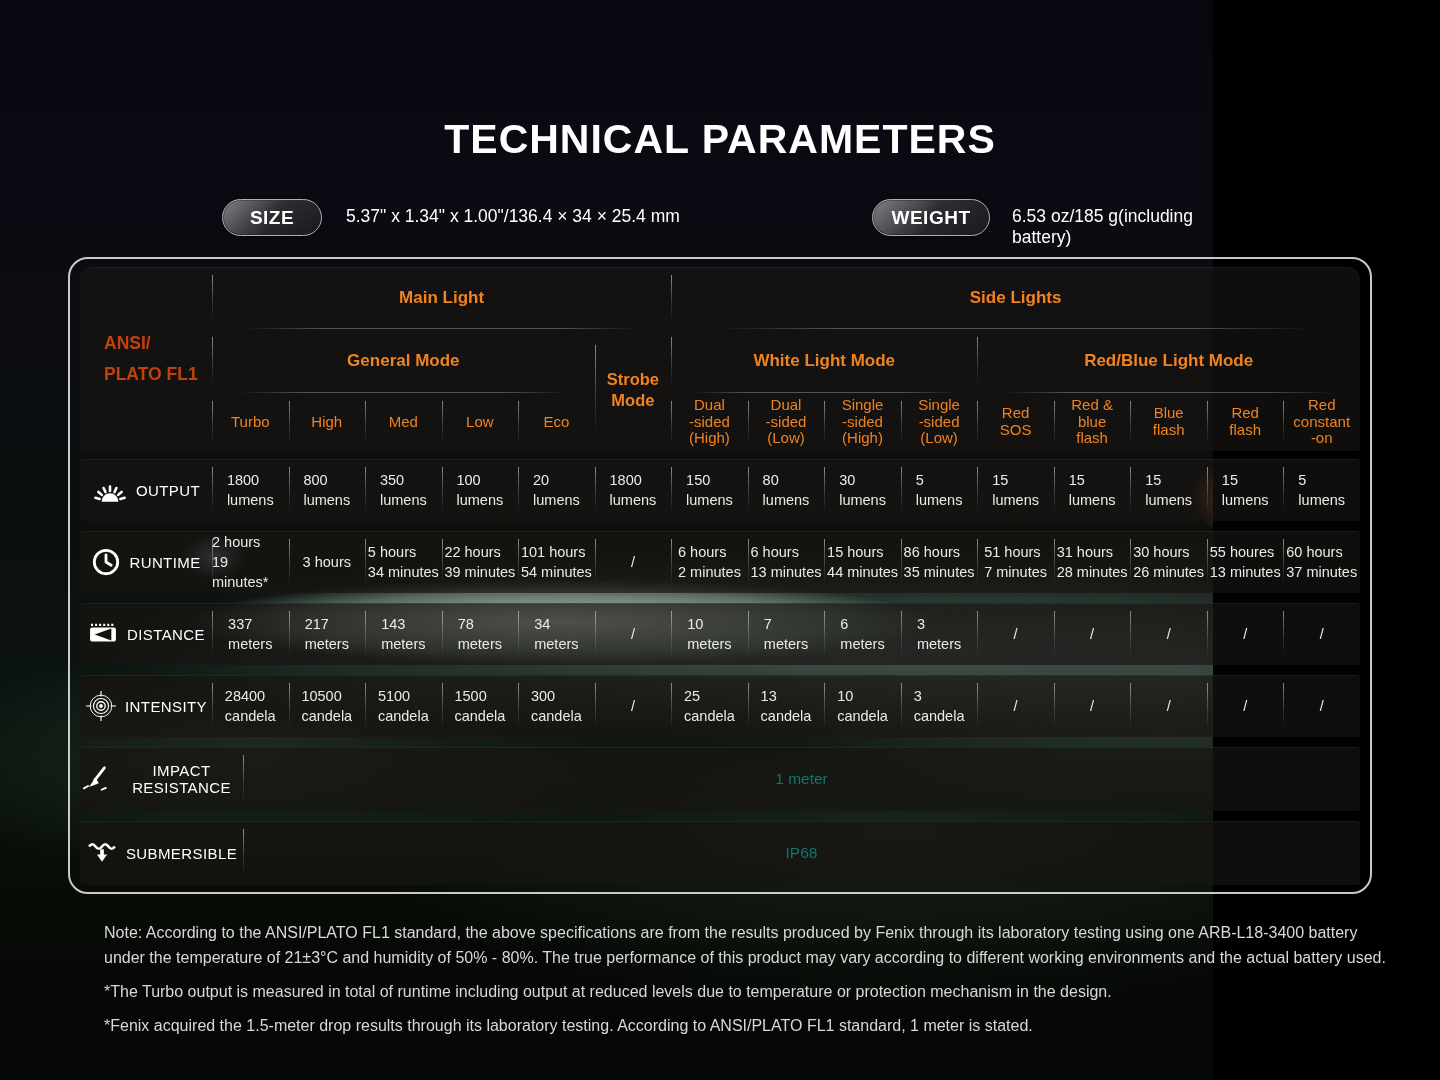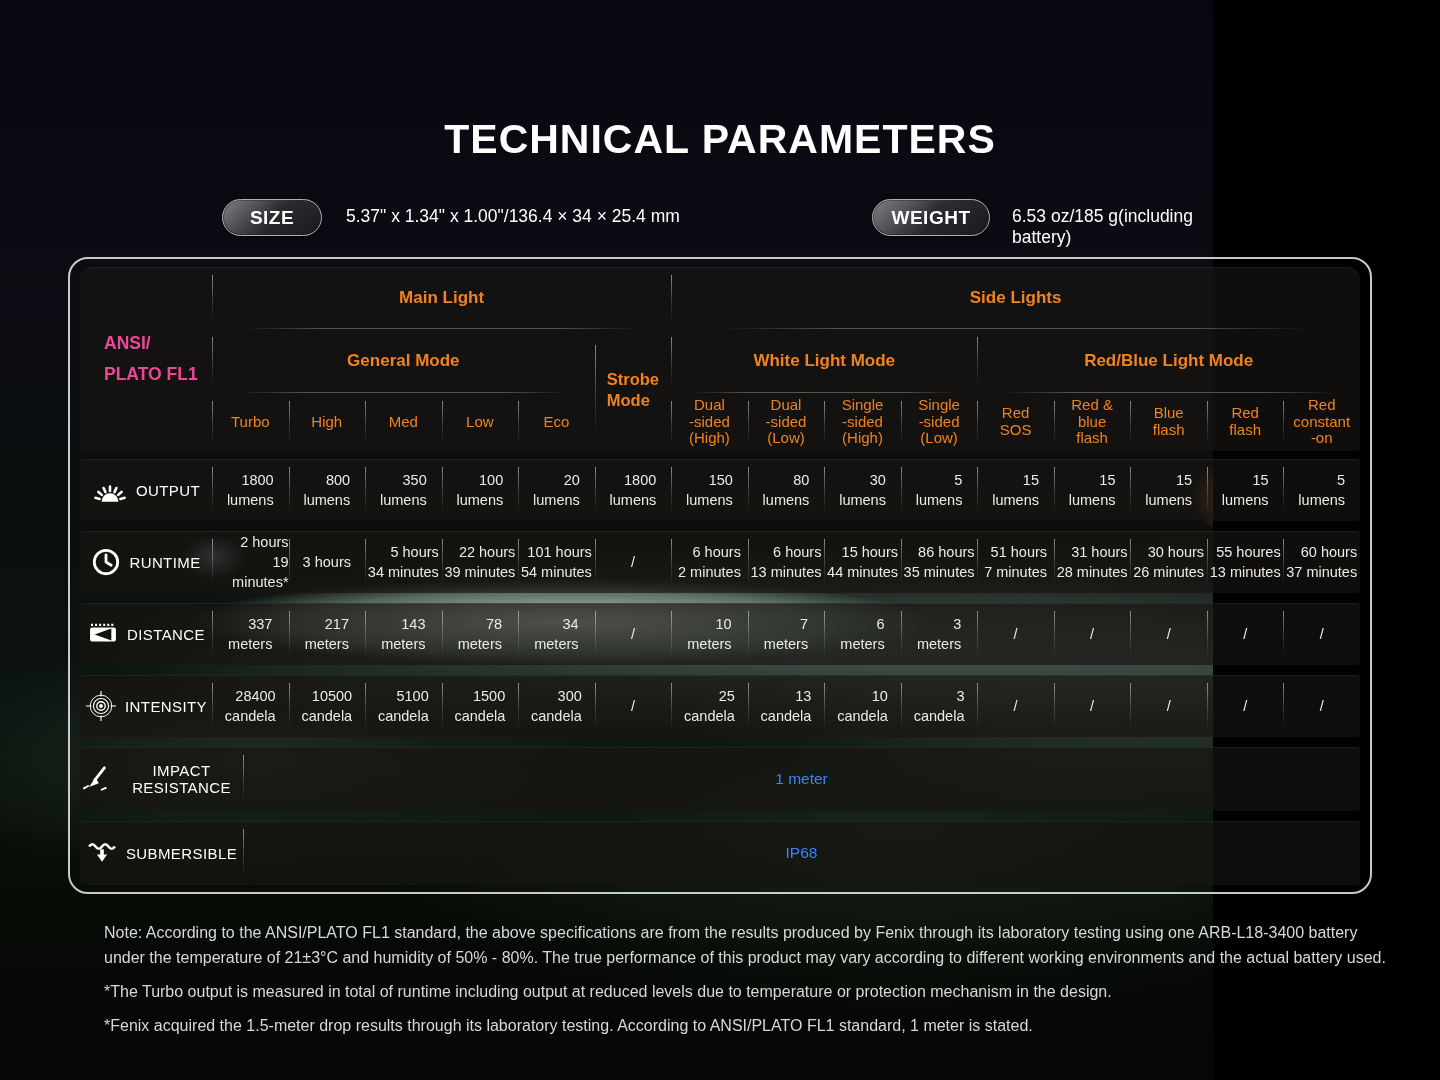--- a/index.html
+++ b/index.html
@@ -46,48 +46,48 @@
 
   .thead { display:grid; grid-template-columns:132px repeat(15,1fr);
     grid-template-rows:62px 64px 58px; border-radius:13px 13px 3px 3px; }
   .trow { display:grid; grid-template-columns:132px repeat(15,1fr); height:62px;
     border-radius:3px; margin-top:10px; }
   .trow.first { margin-top:8px; }
   .trow-wide { display:grid; grid-template-columns:163px 1fr; height:64px;
     border-radius:3px; margin-top:10px; }
 
   .orange { color:#f0831f; }
-  .hcell { display:flex; align-items:center; justify-content:center; 
+  .hcell { display:flex; align-items:center; justify-content:center; text-align:center;
     font-weight:bold; font-size:17px; position:relative; }
   .hline::after { content:""; position:absolute; left:7%; right:7%; bottom:0; height:1px;
     background:linear-gradient(90deg, transparent, rgba(255,255,255,0.28) 20%, rgba(255,255,255,0.28) 80%, transparent); }
 
   .ansi { grid-row:1/4; grid-column:1; display:flex; align-items:center;
-    padding-left:24px; color:#ec4899; font-size:17.5px; font-weight:bold;
+    padding-left:24px; color:#c2410c; font-size:17.5px; font-weight:bold;
     white-space:pre-line; line-height:1.75; }
 
   .main-light  { grid-row:1; grid-column:2/8; }
   .side-lights { grid-row:1; grid-column:8/17; }
   .general-mode{ grid-row:2; grid-column:2/7; }
   .strobe-cell { grid-row:2/4; grid-column:7; white-space:pre-line; font-size:16.5px; line-height:1.3; }
   .white-mode  { grid-row:2; grid-column:8/12; }
   .redblue-mode{ grid-row:2; grid-column:12/17; }
 
   .col-label { grid-row:3; display:flex; align-items:center; justify-content:center;
     text-align:center; font-size:15px; line-height:1.12; white-space:pre-line; position:relative; }
 
   .vsep::before { content:""; position:absolute; left:0; top:13%; bottom:16%; width:1px;
     background:linear-gradient(180deg, rgba(255,255,255,0.50), rgba(255,255,255,0.16) 60%, rgba(255,255,255,0.02)); }
 
   .rlabel { display:flex; flex-direction:row; align-items:center; justify-content:center;
     gap:8px; color:#fff; font-size:15px; letter-spacing:0.4px; text-align:center; }
-  .cell { display:flex; align-items:center; justify-content:center; text-align:right;
+  .cell { display:flex; align-items:center; justify-content:center; text-align:left;
     color:#eceae7; font-size:14.5px; line-height:1.4; white-space:pre-line; position:relative; }
   .vcell { display:flex; align-items:center; justify-content:center;
-    color:#3b82f6; font-size:15.5px; position:relative; }
+    color:#0f766e; font-size:15.5px; position:relative; }
 
   
   .notes { position:absolute; left:80px; top:920px; width:1292px; color:#d8d8d8;
     font-size:16px; line-height:25px;margin-left:24px; }
   .notes p { margin-bottom:9px; }
 
   svg { display:block; }
 </style>
 </head>
 <body>

